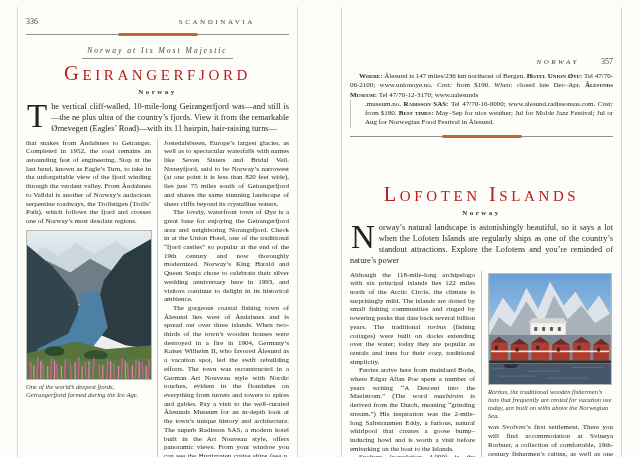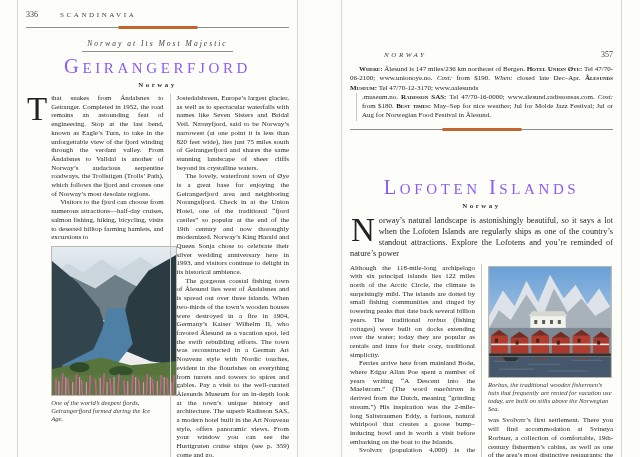--- a/index.html
+++ b/index.html
@@ -1,57 +1,57 @@
 <!DOCTYPE html>
 <html style="--accent: #c3652f; --rule: #90908a;"><head>
 <meta charset="utf-8">
 <style>
   :root { --accent:#c3652f; --rule:#90908a; --ink:#262624; --faint:#c6c6bf; }
   * { box-sizing:border-box; }
   html,body { margin:0; padding:0; background:#fcfcf9; }
   .spread { position:relative; width:640px; height:457px; background:#fcfcf9;
             font-family:"Liberation Serif","DejaVu Serif",serif; color:var(--ink); overflow:hidden; }
-  .page { position:absolute; top:0; bottom:0; width:281px; background:#fdfdfa;
+  .page { position:absolute; top:7px; bottom:0; width:281px; background:#fdfdfa;
           border-left:1px solid #d6d6cf; border-right:1px solid #d6d6cf; padding:10px 8px 4px; }
   .page-left { left:17px; } .page-right { left:341px; }
 
   .pg-head { display:grid; grid-template-columns:34px 1fr 34px; align-items:baseline; }
   .pageno { font-size:8px; color:#3f3f3c; }
   .pg-head .right { text-align:right;margin-top:40px; }
-  .run-head { text-align:left; font-size:7px; letter-spacing:2.6px; color:#45453f; }
+  .run-head { text-align:right; font-size:7px; letter-spacing:2.6px; color:#45453f; }
   .run-head.ital { font-style:italic; }
 
   .divider { position:relative; height:3px; margin:7px 0 3px; }
   .divider::before { content:""; position:absolute; left:0; right:0; top:1px; border-top:1px solid var(--rule); }
   .divider-bar { position:absolute; left:50%; transform:translateX(-50%); top:0; width:79px; height:3px; background:var(--accent); }
 
   .kicker-wrap { text-align:center; margin:3px 0 1px; }
   .kicker { display:inline-block; font-style:italic; font-size:7.6px; letter-spacing:2px;
             color:#46463f; border-bottom:1px solid var(--rule); padding:0 5px 3px; }
 
   .title { margin:3px 0 0; text-align:center; font-weight:normal; font-size:15px;
-           letter-spacing:3.6px; color:#8b5cf6; text-transform:uppercase; }
+           letter-spacing:3.6px; color:#b91c1c; text-transform:uppercase; }
   .title .tword { display:inline-block; }
   .title .tword::first-letter { font-size:20.5px; }
   .title .tword + .tword { margin-left:0.55em;margin-top:42px; }
 
   .subtitle { text-align:center; font-weight:bold; font-size:6.8px; letter-spacing:2.6px; margin:3px 0 6px; color:#2c2c2a; }
 
   .intro { font-size:8.3px; line-height:11.2px; text-align:justify; margin-bottom:4px; }
   .dropcap { float:left; font-size:33px; line-height:26px; padding:2px 4px 0 1px; color:#222; }
 
   .cols { display:flex; align-items:stretch; }
   .col { flex:1 1 0; font-size:7px; line-height:8.7px; text-align:justify; min-width:0; }
   .col-b { border-left:1px solid var(--faint); padding-left:6px; margin-left:6px; }
   .col p, .info-col p { margin:0; }
   .col p + p { text-indent:9px; }
 
   .info-cols { display:flex; margin:6px 0 3px;flex-direction:column; }
   .info-col { flex:1 1 0; font-size:7px; line-height:9.3px; text-align:justify; min-width:0; }
-  .info-col.b { border-left:1px solid var(--faint); padding-left:5px; margin-left:6px; }
+  .info-col.b { border-left:1px solid var(--faint); padding-left:14px; }
   .info-a p:first-child { text-indent:9px; }
 
   .run-b { font-weight:bold; font-variant:small-caps; }
   .run-i { font-style:italic; }
 
   .figure { margin-top:4px; }
   .figure svg { display:block; border:1px solid #b9b9b1; background:#eee; }
   .figcaption { font-style:italic; font-size:6.6px; line-height:8.2px; margin-top:3px; color:#383834; text-align:left; }
   .figure.top { margin:2px 0 3px; }
 </style>
@@ -72,28 +72,27 @@
       </div>
 
     <div class="kicker-wrap">
       <span class="kicker">Norway at Its Most Majestic</span>
     </div>
 
     <h1 class="title"><span class="tword">Geirangerfjord</span></h1>
     <div class="subtitle">Norway</div>
 
     <div class="intro">
-      <span class="dropcap">T</span>
+      <span class="dropcap">T</span><span>he vertical cliff-walled, 10-mile-long Geirangerfjord was—and still is—the ne plus ultra of the country’s fjords. View it from the remarkable Ørnevegen (Eagles’ Road)—with its 11 hairpin, hair-raising turns—</span>
     </div>
 
     <div class="cols">
       <div class="col col-a">
         <div>
             <p><span>that snakes from Åndalsnes to Geiranger. Completed in 1952, the road remains an astounding feat of engineering. Stop at the last bend, known as Eagle’s Turn, to take in the unforgettable view of the fjord winding through the verdant valley. From Åndalsnes to Valldal is another of Norway’s audacious serpentine roadways, the Trollstigen (Trolls’ Path), which follows the fjord and crosses one of Norway’s most desolate regions.</span></p>
-            <p><span>Visitors to the fjord can choose from numerous attractions—half-day cruises, salmon fishing, hiking, bicycling, visits to deserted hilltop farming hamlets, and excursions to</span></p>
           </div>
         <figure class="figure" style="margin:4px 0 0;">
           <svg width="126" height="150" viewBox="0 0 126 150" role="img">
             <defs>
               <linearGradient id="gsky" x1="0" y1="0" x2="0" y2="1">
                 <stop offset="0" stop-color="#e6ecf1"></stop>
                   <stop offset="1" stop-color="#b7c8d5"></stop>
               </linearGradient>
             </defs>
             <rect width="126" height="70" fill="url(#gsky)"></rect>

